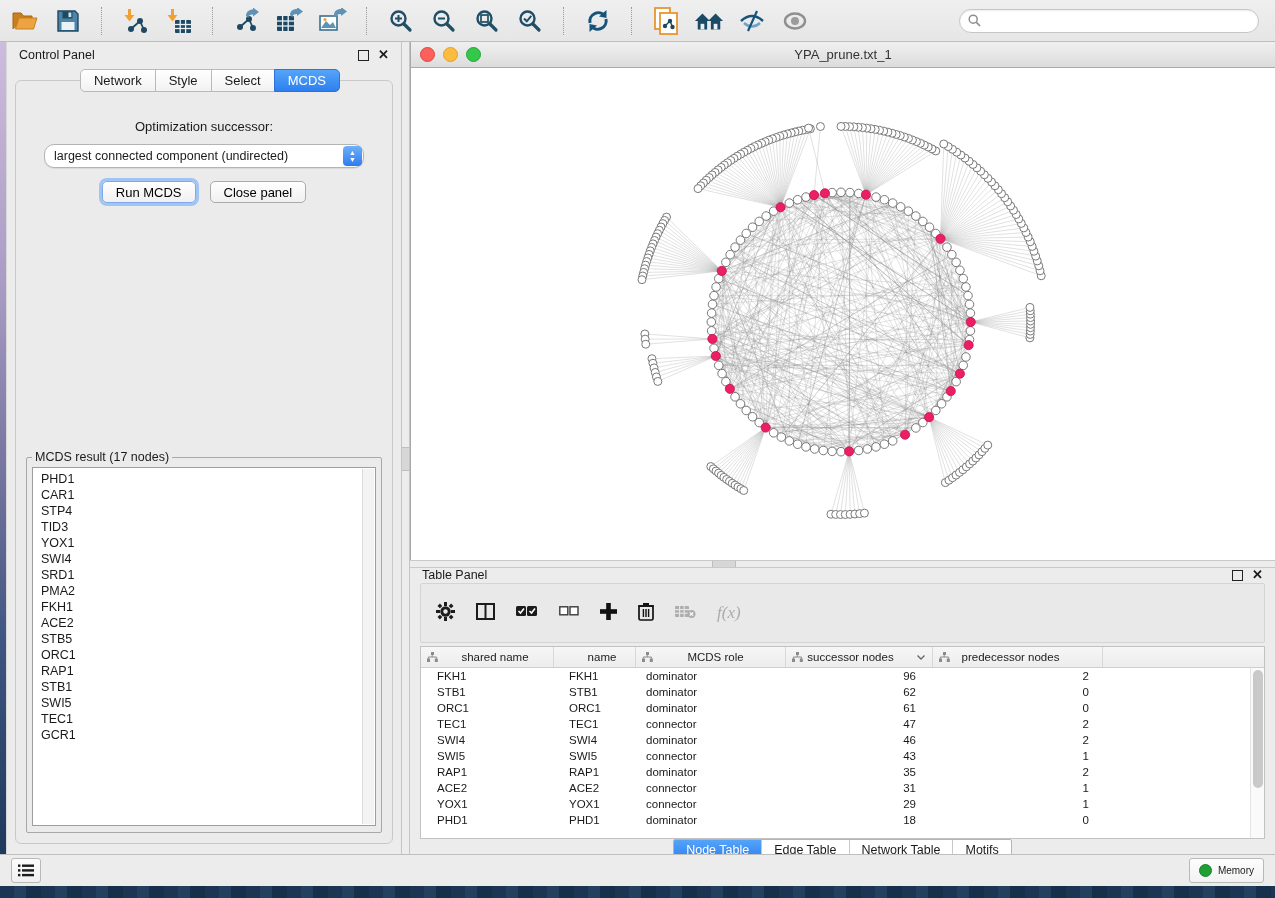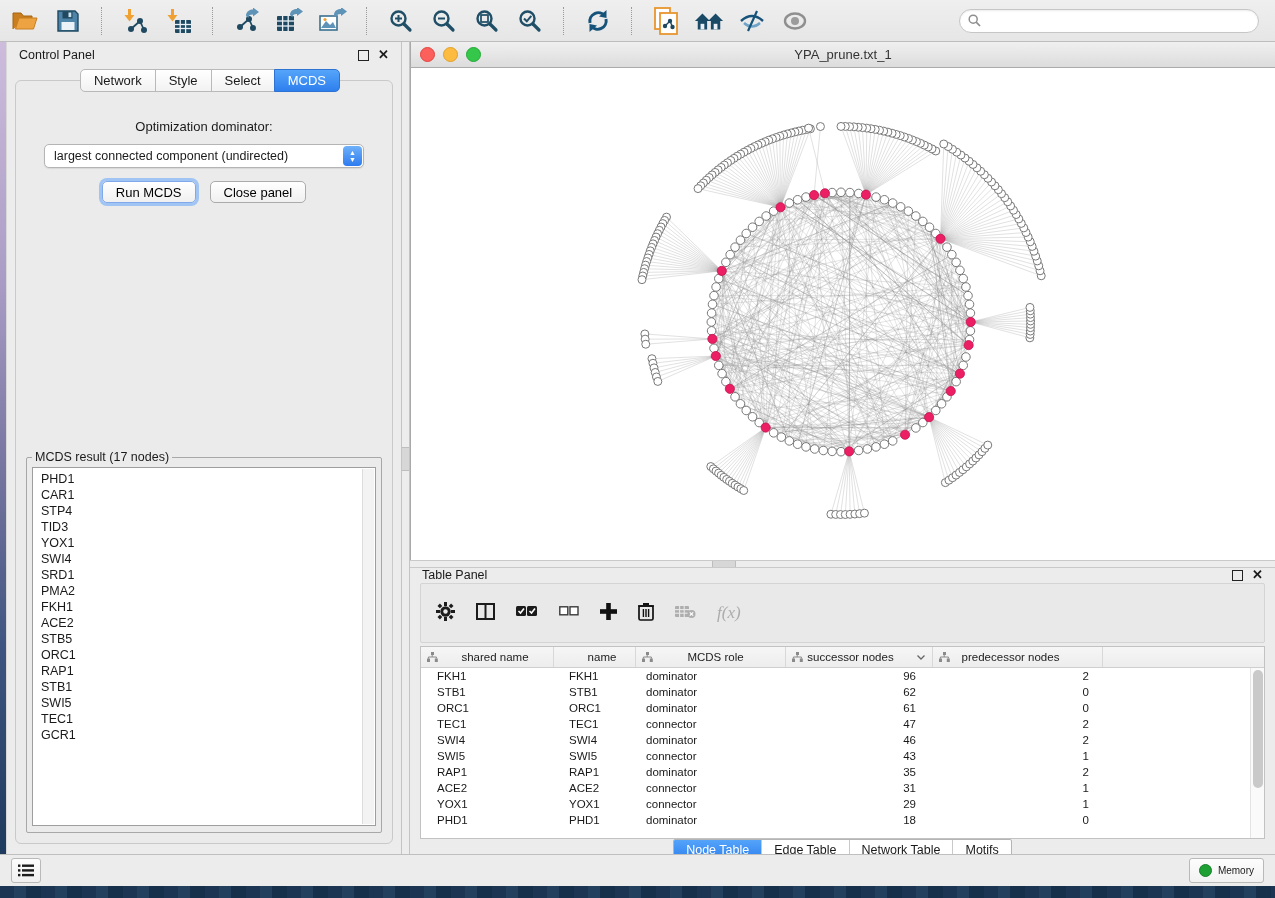--- a/index.html
+++ b/index.html
@@ -39,21 +39,21 @@
   .cp-tabs{display:flex;justify-content:center;margin-top:1px;position:relative;z-index:2;}
   .seg-tab{padding:3px 13px;font-size:13px;background:linear-gradient(#FFFFFF,#F2F2F2);
     border:1px solid #B9B9B9;margin-left:-1px;}
   .seg-tab:first-child{border-radius:5px 0 0 5px;margin-left:12px;}
   .seg-tab:last-child{border-radius:0 5px 5px 0;}
   .seg-tab.selected{background:linear-gradient(#55A5FA,#2E7FEE);color:#fff;border-color:#2E72D2;}
   .cp-box{flex:1;margin:-12px 8px 10px;padding-top:24px;border:1px solid #C9C9C9;border-radius:6px;
     background:#EBEBEB;display:flex;flex-direction:column;align-items:center;min-height:0;}
   .opt-label{font-size:13px;margin-top:14px;}
   .mac-select{margin-top:10px;width:318px;height:22px;background:#fff;border:1px solid #B4B4B4;
-    border-radius:5px;display:flex;align-items:center;font-size:12.5px;position:relative;
+    border-radius:10px;display:flex;align-items:center;font-size:12.5px;position:relative;
     box-shadow:0 1px 1px rgba(0,0,0,.08);}
   .mac-select .val{flex:1;padding-left:9px;white-space:nowrap;overflow:hidden;}
   .mac-select .stepper{width:19px;height:20px;margin:1px;border-radius:4px;
     background:linear-gradient(#6FB1F9,#2D7BF0);display:flex;flex-direction:column;
     align-items:center;justify-content:center;color:#fff;font-size:7px;line-height:7px;}
   .btn-row{margin-top:13px;display:flex;gap:14px;}
   .mac-btn{height:22px;padding:0 13px;font-size:13px;border:1px solid #ABABAB;border-radius:5px;
     background:linear-gradient(#FFFFFF,#F0F0F0);display:flex;align-items:center;
     font-family:"Liberation Sans",sans-serif;}
   .mac-btn.focus{box-shadow:0 0 0 3px rgba(110,170,250,.6);border-color:#7FA9E8;}
@@ -309,21 +309,21 @@
           <span class="close-x">✕</span>
         </span>
       </div>
       <div class="cp-tabs">
           <span class="seg-tab">Network</span>
           <span class="seg-tab">Style</span>
           <span class="seg-tab">Select</span>
           <span class="seg-tab selected">MCDS</span>
         </div>
       <div class="cp-box">
-        <div class="opt-label">Optimization dominator:</div>
+        <div class="opt-label">Optimization successor:</div>
         <div class="mac-select">
           <span class="val">largest connected component (undirected)</span>
           <span class="stepper">
               <span>▲</span>
               <span>▼</span>
             </span>
         </div>
         <div class="btn-row">
           <button class="mac-btn focus">Run MCDS</button>
           <button class="mac-btn">Close panel</button>

